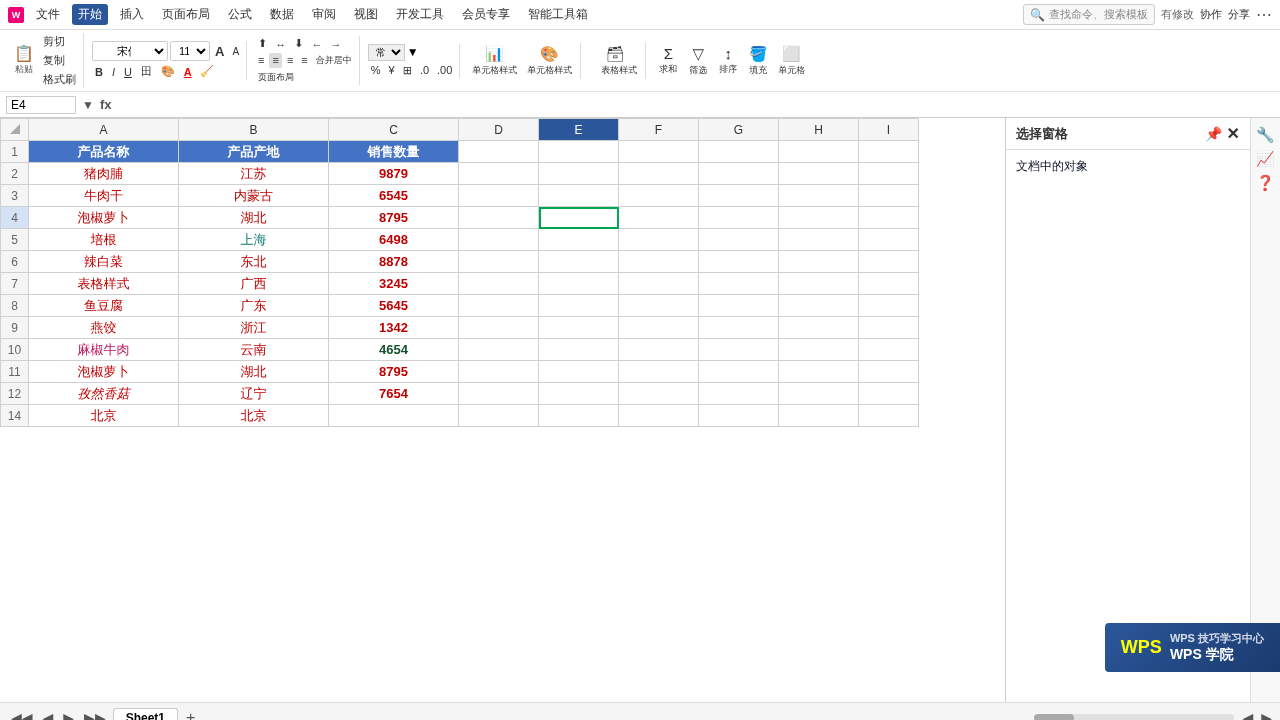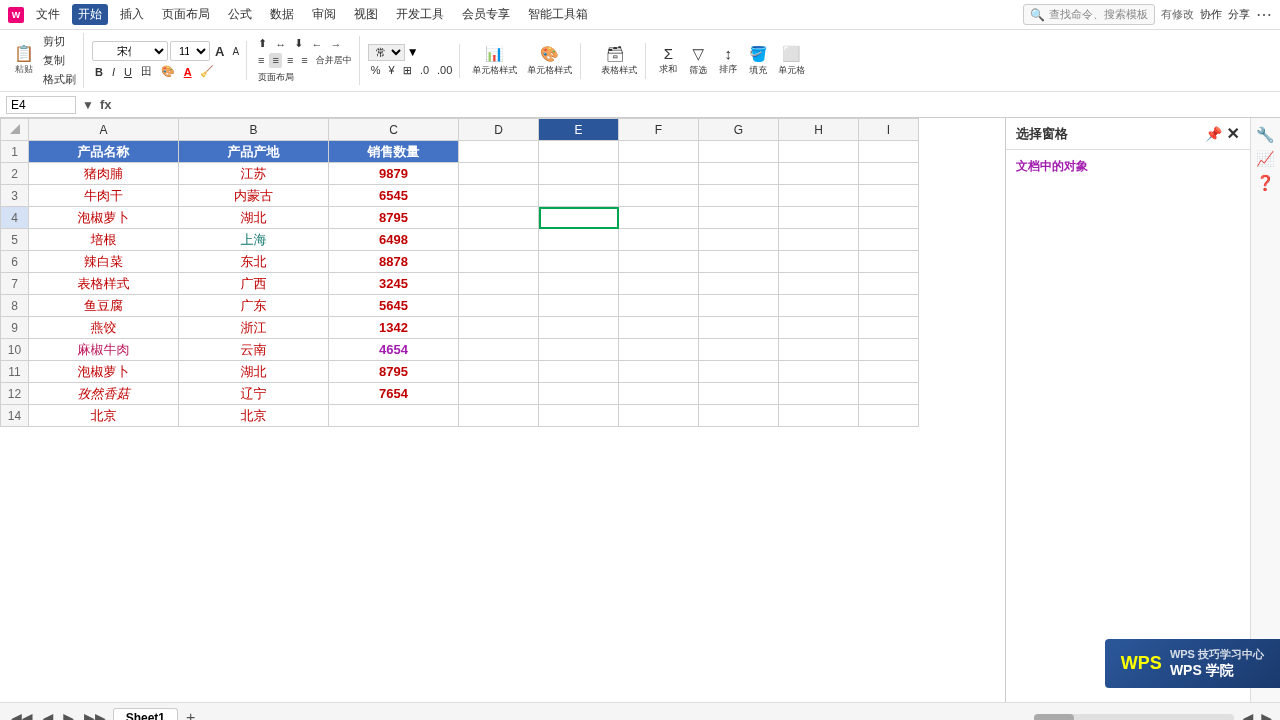--- a/index.html
+++ b/index.html
@@ -195,21 +195,21 @@
       height: 8px;
       background: #e0e0e0;
       border-radius: 4px;
       position: relative;
     }
     .scroll-thumb { width: 40px; height: 8px; background: #aaa; border-radius: 4px; }
 
     
     .wps-badge {
       position: fixed;
-      bottom: 32px;
+      bottom: 48px;
       right: 0;
       background: linear-gradient(135deg, #2b579a 0%, #1a3a6e 100%);
       color: white;
       padding: 8px 16px;
       font-size: 13px;
       font-weight: bold;
       border-radius: 4px 0 0 4px;
       display: flex;
       align-items: center;
       gap: 8px;
@@ -533,21 +533,21 @@
               <td></td>
               <td></td>
               <td></td>
               <td></td>
               <td></td>
             </tr>
             <tr>
               <th class="row-header">10</th>
               <td style="color: #be185d; font-size: 13px;">麻椒牛肉</td>
               <td style="color: rgb(192, 0, 0); font-size: 13px;">云南</td>
-              <td style="color: #a21caf; font-size: 13px; font-weight: bold;">4654</td>
+              <td style="color: #14532d; font-size: 13px; font-weight: bold;">4654</td>
               <td></td>
               <td></td>
               <td></td>
               <td></td>
               <td></td>
               <td></td>
             </tr>
             <tr>
               <th class="row-header">11</th>
               <td style="color: rgb(192, 0, 0); font-size: 13px;">泡椒萝卜</td>
@@ -591,21 +591,21 @@
 
   <div class="right-panel">
     <div class="right-panel-header">
       <span>选择窗格</span>
       <div class="right-panel-icons">
         <span style="cursor:pointer;font-size:14px;">📌</span>
         <span style="cursor:pointer;font-size:16px;">✕</span>
       </div>
     </div>
     <div class="right-panel-content">
-      <div style="font-size:12px;color:#a21caf;margin-bottom:8px;font-weight:bold;">文档中的对象</div>
+      <div style="font-size:12px;color:#0f172a;margin-bottom:8px;">文档中的对象</div>
     </div>
 
     <div style="position:absolute;right:248px;top:175px;display:flex;flex-direction:column;gap:8px;padding:4px;">
     </div>
   </div>
 
   <div style="display:flex;flex-direction:column;gap:6px;padding:8px 4px;background:#f8f8f8;border-left:1px solid #ddd;align-items:center;width:30px;">
     <span style="cursor:pointer;font-size:15px;color:#555;" title="格式">🔧</span>
     <span style="cursor:pointer;font-size:15px;color:#555;" title="图表">📈</span>
     <span style="cursor:pointer;font-size:15px;color:#555;" title="帮助">❓</span>

